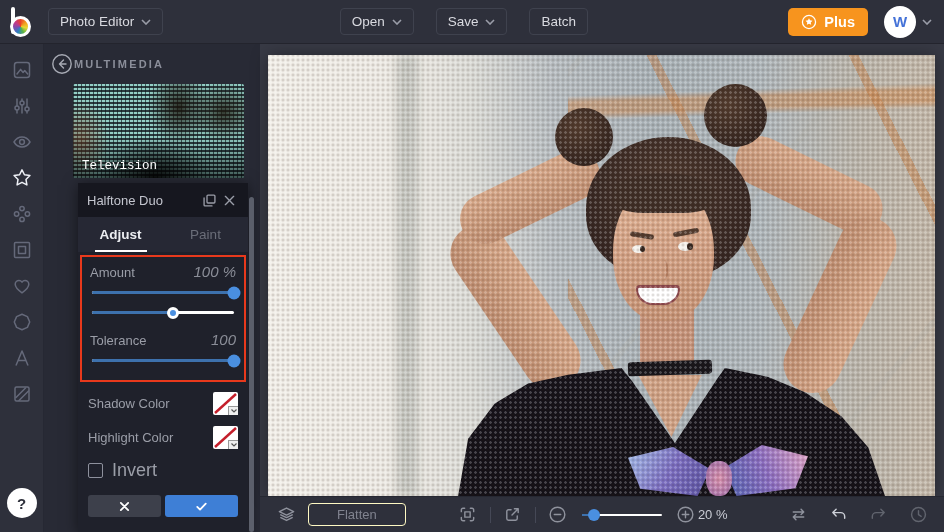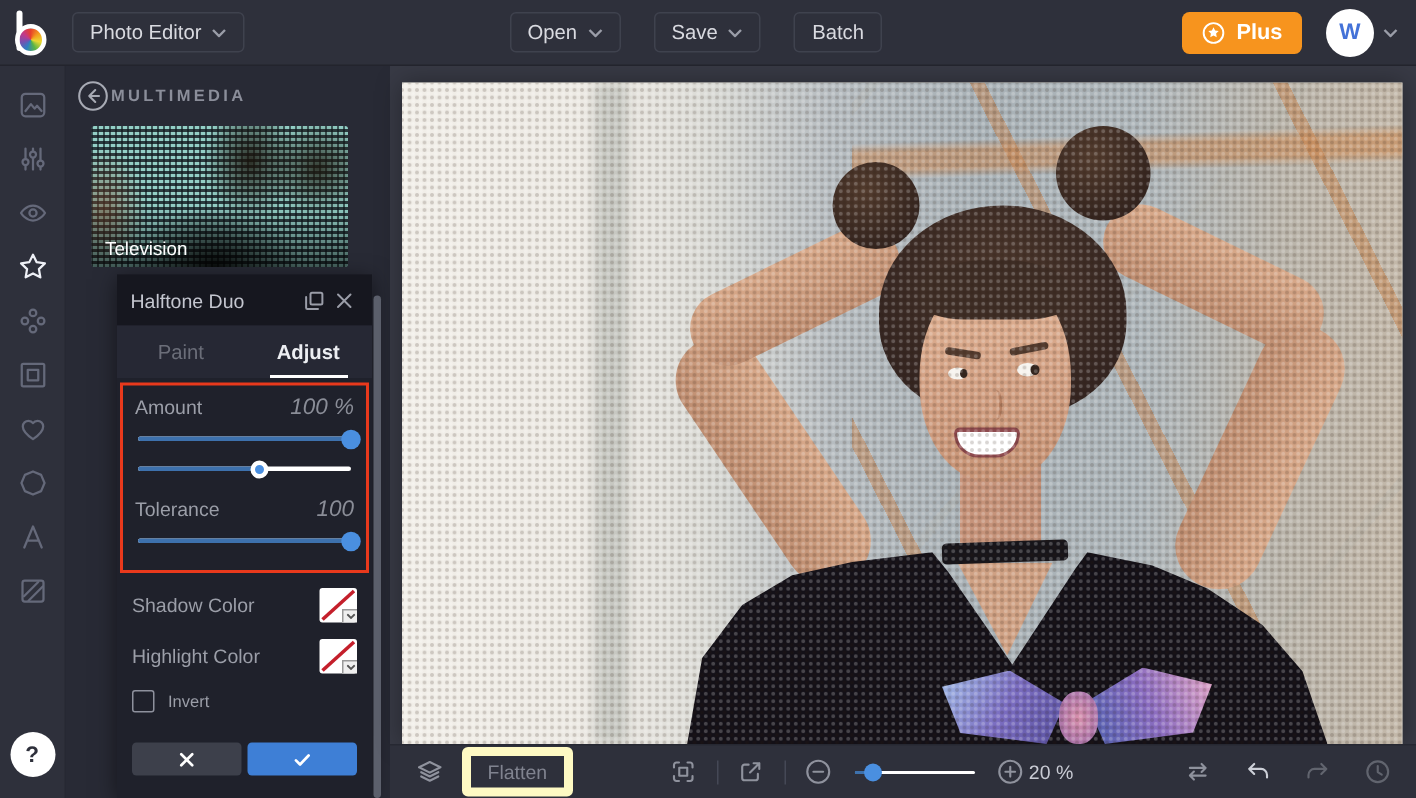--- a/index.html
+++ b/index.html
@@ -66,29 +66,30 @@
   }
 
   
   .panel { width:216px; background:#282a35; position:relative; }
   .panel-head { height:40px; display:flex; align-items:center; padding:0 12px 0 6px; }
   .back-btn { width:24px; height:24px; color:#a7aab4; cursor:pointer; }
   .back-btn svg { width:24px; height:24px; stroke:currentColor; fill:none; stroke-width:1.4; stroke-linecap:round; stroke-linejoin:round; }
   .panel-title { font-size:11px; font-weight:bold; letter-spacing:2.2px; color:#8b8e9a; }
 
   .thumb {
-    position:absolute; left:17px; top:40px; width:171px; height:94px;
+    position:absolute; left:29px; top:40px; width:171px; height:94px;
     border-radius:2px; overflow:hidden; cursor:pointer;
     background:
       radial-gradient(ellipse 45px 55px at 62% 25%, rgba(25,18,10,.85), transparent 70%),
       radial-gradient(ellipse 50px 45px at 88% 30%, rgba(28,22,12,.8), transparent 70%),
       radial-gradient(ellipse 80px 55px at 48% 100%, rgba(8,8,8,.9), transparent 72%),
       radial-gradient(ellipse 40px 60px at 5% 60%, rgba(120,60,30,.5), transparent 70%),
       repeating-linear-gradient(90deg, rgba(15,25,30,.65) 0 1px, transparent 1px 4px),
       repeating-linear-gradient(0deg, #93cfc6 0 2px, #2a3a3e 2px 4px);
+    font-family: Liberation Mono, monospace;
   }
   .thumb-label {
     position:absolute; left:9px; bottom:5px; font-size:12.5px; color:#fff; z-index:2;
   }
   .thumb-shade { position:absolute; inset:0; background:linear-gradient(transparent 55%, rgba(0,0,0,.55)); }
 
   
   .dialog {
     position:absolute; left:34px; top:139px; width:170px; bottom:0;
     background:#1f212b; box-shadow:0 2px 14px rgba(0,0,0,.5);
@@ -122,21 +123,21 @@
   .swatch svg.slash { position:absolute; inset:0; width:100%; height:100%; }
   .swatch .corner {
     position:absolute; right:0; bottom:0; width:10px; height:9px; background:#efefef;
     border-left:1px solid #999; border-top:1px solid #999;
     display:flex; align-items:center; justify-content:center;
   }
   .swatch .corner svg { width:6px; height:4px; stroke:#555; stroke-width:1.2; fill:none; }
 
   .invert-row { display:flex; align-items:center; gap:9px; padding:6px 10px; cursor:pointer; }
   .checkbox { width:15px; height:15px; border:1.5px solid #8e919d; border-radius:2px; background:transparent; }
-  .invert-label { font-size:11px; color:#9b9ea8; }
+  .invert-label { font-size:18px; color:#9b9ea8; }
 
   .dlg-actions { position:absolute; left:10px; right:10px; bottom:15px; display:flex; gap:4px; }
   .act-btn { flex:1; height:22px; border-radius:3px; display:flex; align-items:center; justify-content:center; cursor:pointer; }
   .act-cancel { background:#3d404b; }
   .act-apply { background:#3e7fd6; }
   .act-btn svg { width:13px; height:13px; stroke:#fff; fill:none; stroke-width:2.2; stroke-linecap:round; stroke-linejoin:round; }
 
   .panel-scrollbar { position:absolute; left:205px; top:153px; width:5px; height:335px; background:#5c606c; border-radius:3px; cursor:pointer; }
 
   
@@ -200,21 +201,21 @@
   
   .foot {
     position:absolute; left:0; right:0; bottom:0; height:36px;
     background:#2e303b; border-top:1px solid #262832;
     display:flex; align-items:center; padding:0 14px; color:#8f929d;
   }
   .f-ic { width:24px; height:24px; display:flex; align-items:center; justify-content:center; cursor:pointer; color:#8f929d; }
   .f-ic svg { width:19px; height:19px; stroke:currentColor; fill:none; stroke-width:1.5; stroke-linecap:round; stroke-linejoin:round; }
   .f-ic.bright { color:#cdd0d8; }
   .f-ic.dim { color:#61646e; }
-  .flatten-btn { border:6px solid #fef9c3; border-radius:4px; padding:3px 11px; font-size:13px; color:#80838f; margin-left:10px; cursor:pointer; }
+  .flatten-btn { border:1px solid #fef9c3; border-radius:4px; padding:3px 28px; font-size:13px; color:#80838f; margin-left:10px; cursor:pointer; }
   .f-spacer { flex:1; }
   .f-div { width:1px; height:16px; background:#454856; margin:0 10px; }
   .zoom-track { position:relative; width:80px; height:2px; background:#fff; border-radius:2px; margin:0 12px; }
   .zoom-fill { position:absolute; left:0; top:0; bottom:0; background:#3d71ad; }
   .zoom-thumb { position:absolute; top:50%; width:12px; height:12px; border-radius:50%; background:#4a8fe0; transform:translate(-50%,-50%); cursor:pointer; }
   .zoom-label { font-size:13px; color:#c9cbd4; min-width:38px; }
   .f-right { display:flex; align-items:center; gap:16px; }
 </style>
 </head>
 <body>
@@ -360,22 +361,22 @@
             </svg>
         </div>
         <div class="dlg-ic">
           <svg viewBox="0 0 18 18">
               <path d="M4 4l10 10M14 4L4 14"></path>
             </svg>
         </div>
       </div>
 
       <div class="dlg-tabs">
+        <div class="dlg-tab active">Adjust</div>
         <div class="dlg-tab">Paint</div>
-        <div class="dlg-tab active">Adjust</div>
       </div>
 
       <div class="hl-box">
         <div class="sl-group">
           <div class="sl-row">
             <span class="sl-label">Amount</span>
             <span class="sl-value">100 %</span>
           </div>
           <div class="sl-track">
             <div class="sl-fill" style="width: 100%;"></div>

